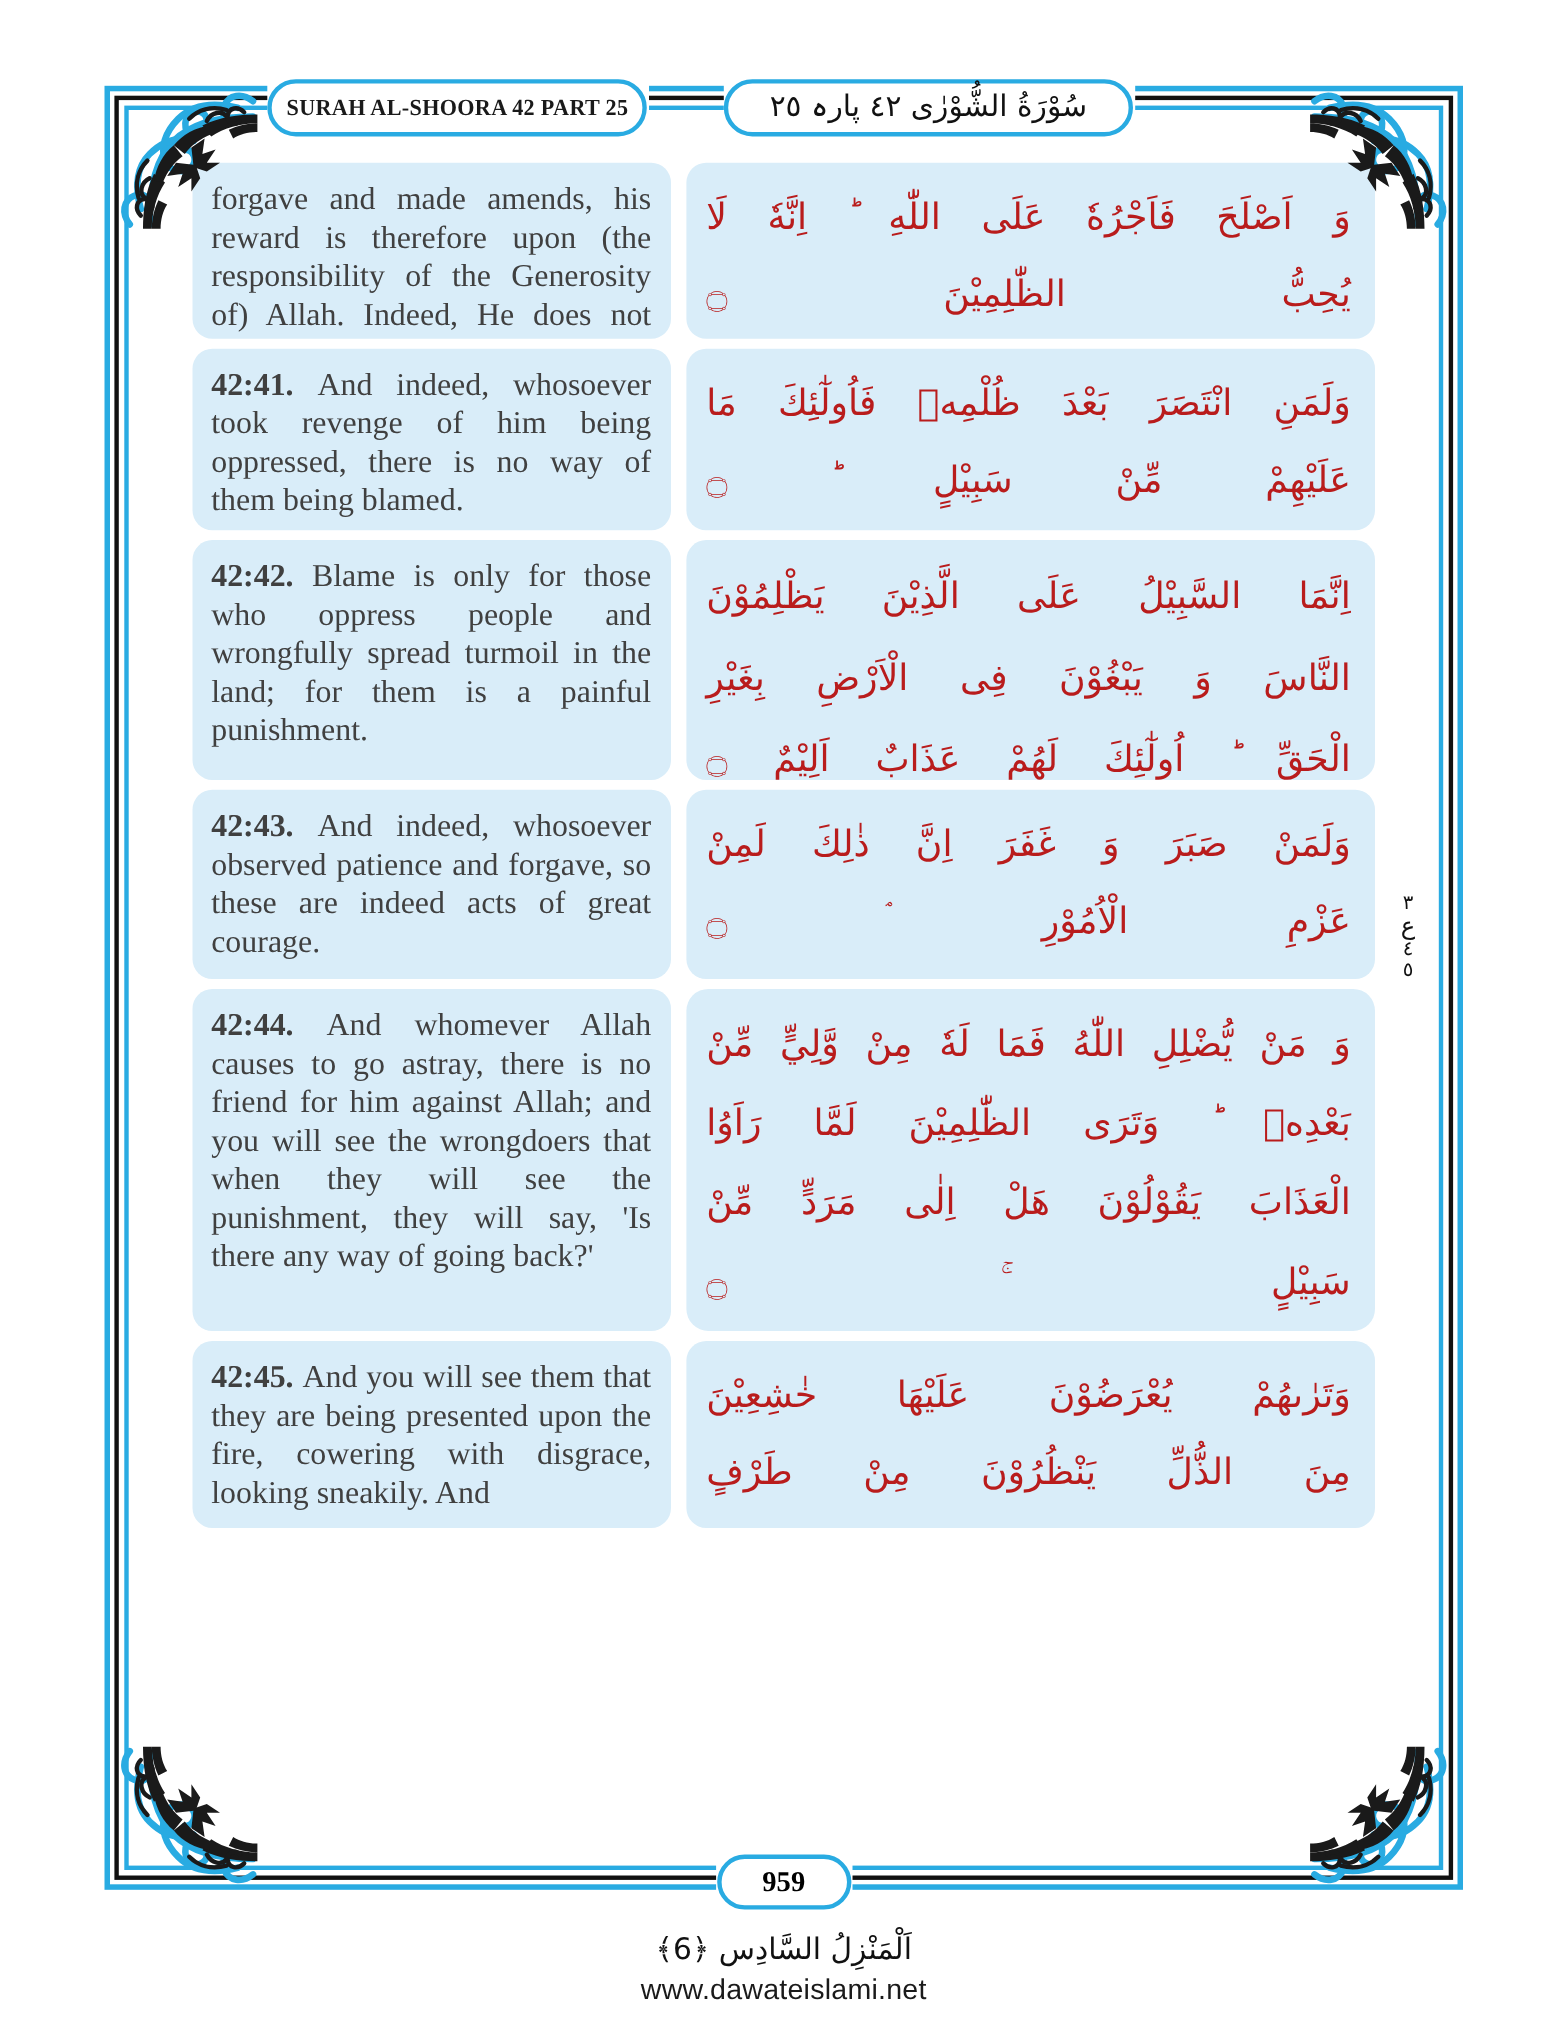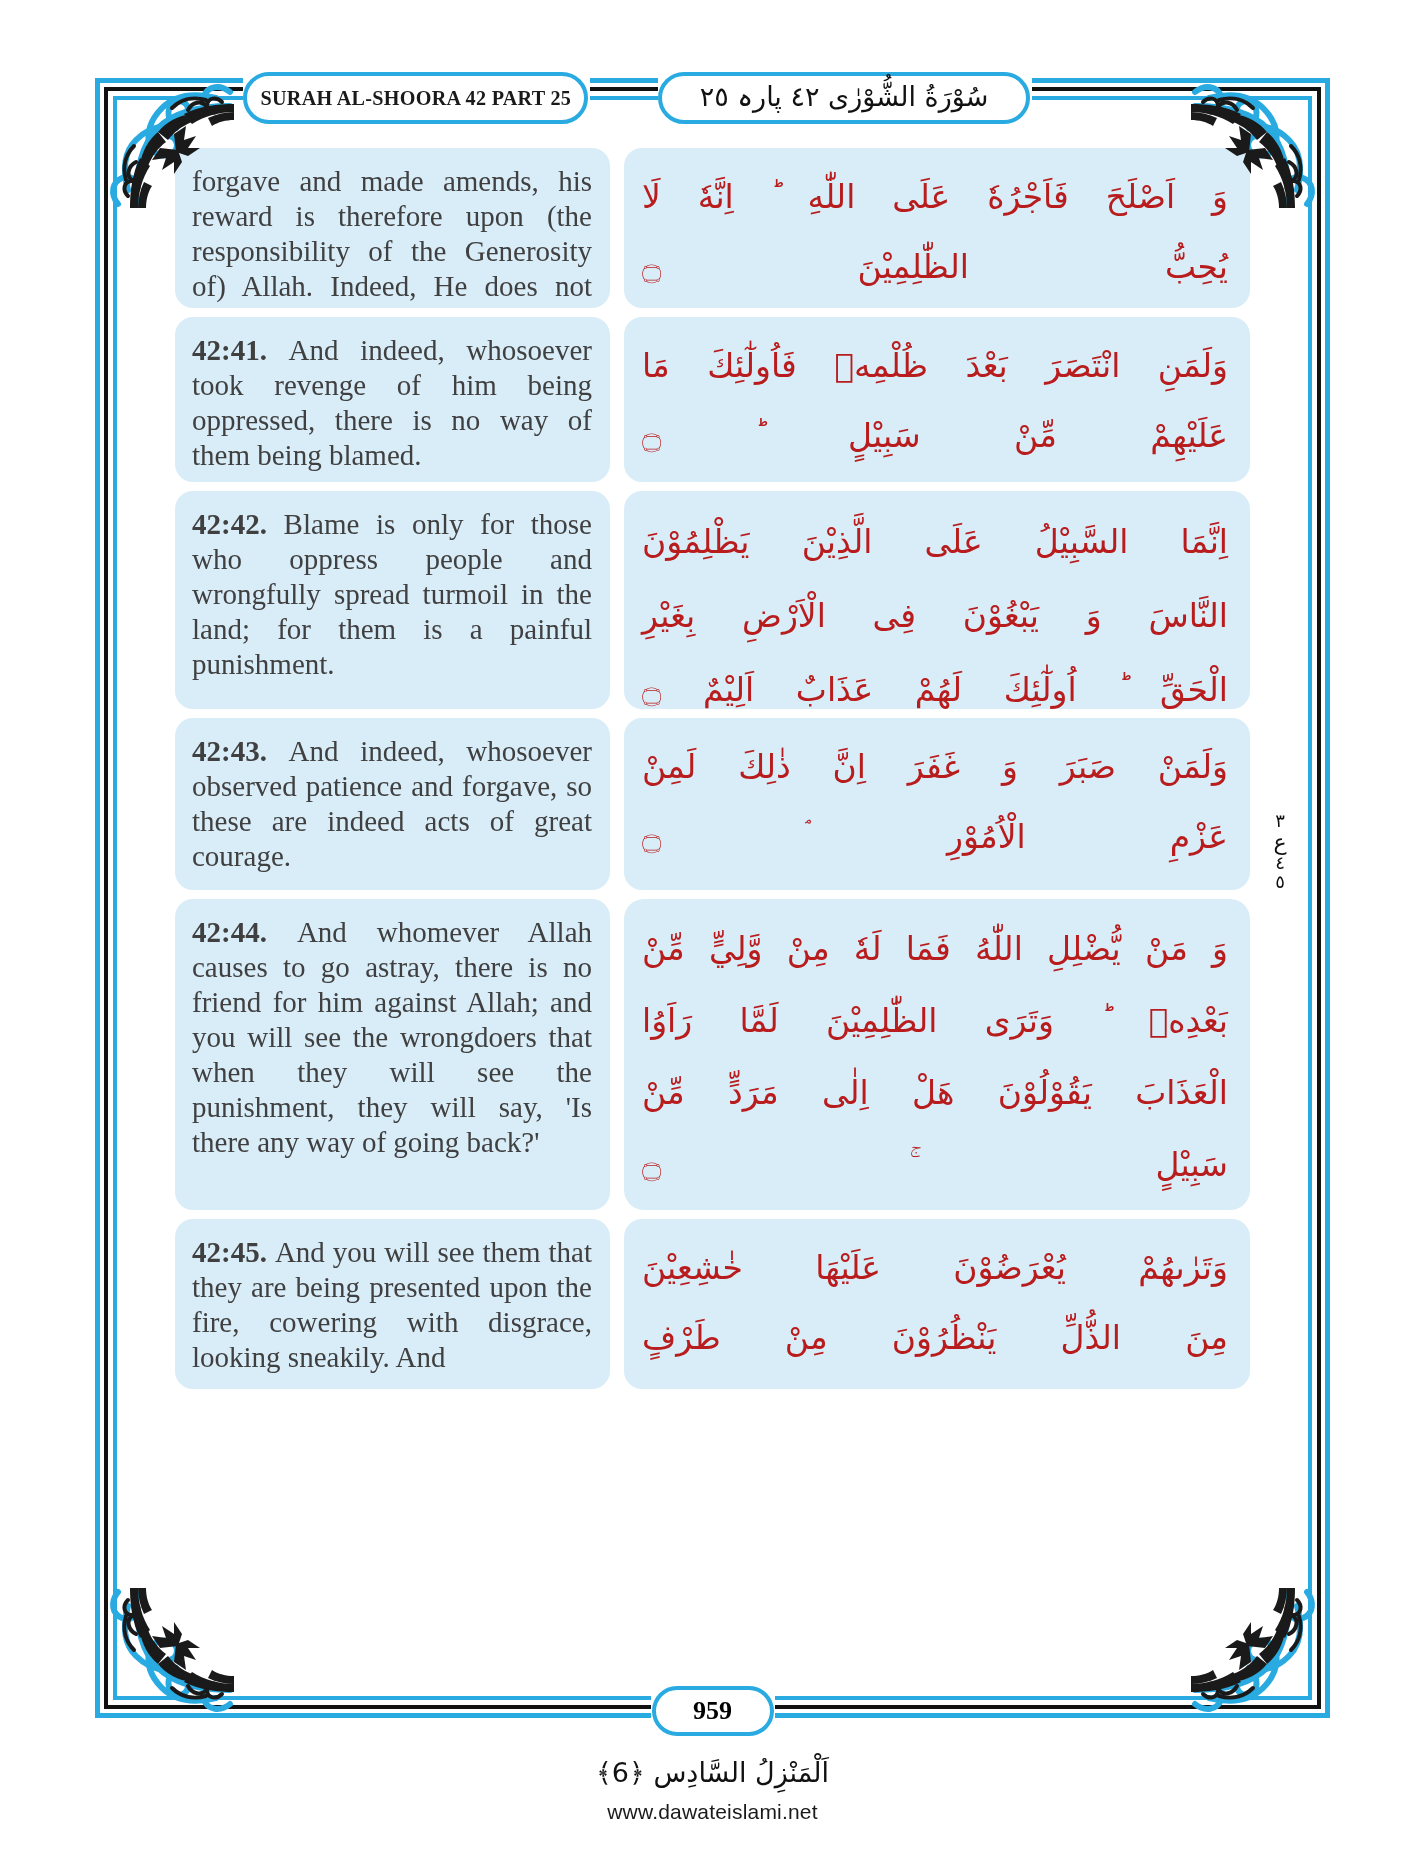--- a/index.html
+++ b/index.html
@@ -143,21 +143,21 @@
     color: #111111;
     direction: rtl;
     z-index: 8;
   }
   .footer-url {
     position: absolute;
     left: 0; right: 0;
     bottom: 26px;
     text-align: center;
     font-family: "Liberation Sans", sans-serif;
-    font-size: 21px;
+    font-size: 26px;
     color: #1a1a1a;
     letter-spacing: 0.2px;
     z-index: 8;
   }
 
   
   .content {
     position: absolute;
     left: 175px;
     right: 175px;

